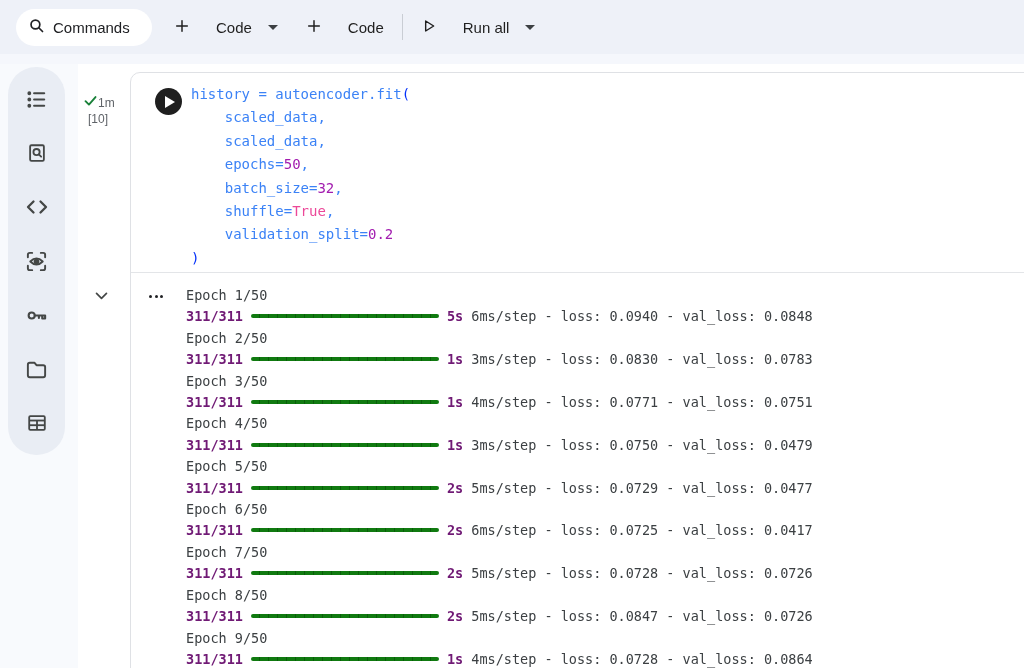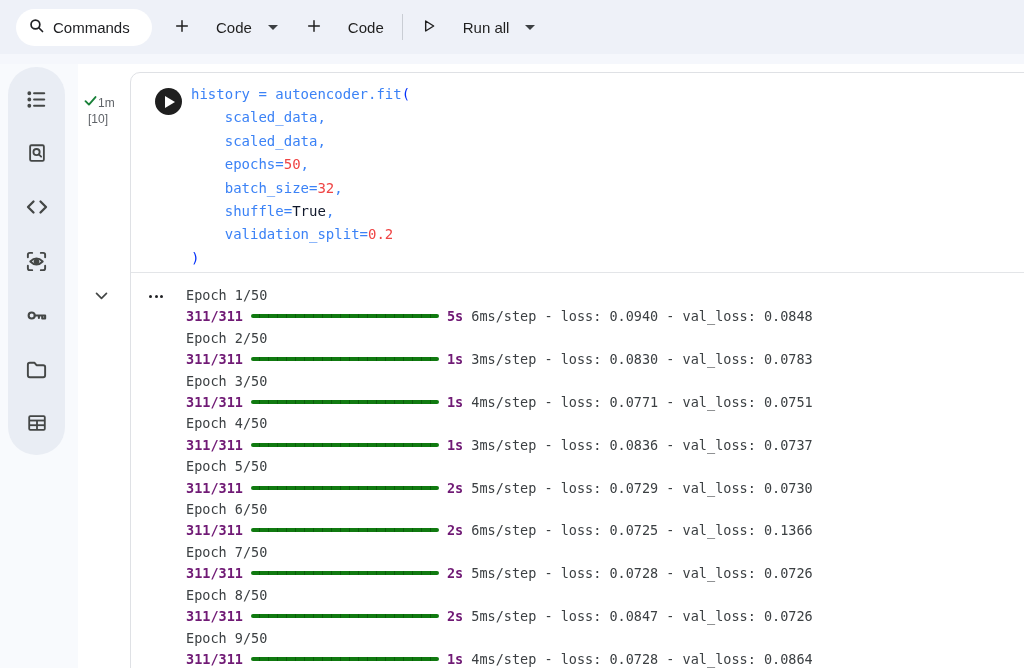--- a/index.html
+++ b/index.html
@@ -68,22 +68,22 @@
   }
   .run-btn .tri {
     width:0; height:0; border-left:10px solid #ffffff;
     border-top:6px solid transparent; border-bottom:6px solid transparent; margin-left:3px;
   }
   .code-lines {
     font-family:"DejaVu Sans Mono","Liberation Mono",monospace;
     font-size:14px; line-height:23.4px; white-space:pre; cursor:text;
   }
   .c-plain   { color:#3b82f6; }
-  .c-number  { color:#ef4444; }
-  .c-keyword { color:#0f172a; }
+  .c-number  { color:#a21caf; }
+  .c-keyword { color:#ec4899; }
   .c-paren   { color:#0431fa; }
   
   .output-area { position:relative; padding:12px 0 0 55px; }
   .more-dots {
     position:absolute; left:15px; top:19px; display:flex; gap:2.5px; cursor:pointer; padding:3px;
   }
   .more-dots i { width:3px; height:3px; border-radius:50%; background:#202124; }
   .out-line {
     font-family:"DejaVu Sans Mono","Liberation Mono",monospace;
     font-size:13.5px; line-height:21.4px; color:#3c4043; white-space:pre;
@@ -239,25 +239,25 @@
         <i></i>
       </div>
     <div>
         <div class="out-line">Epoch 1/50</div>
         <div class="out-line"><b>311/311</b><span class="pbar"></span><b>5s</b><span> 6ms/step - loss: 0.0940 - val_loss: 0.0848</span></div>
         <div class="out-line">Epoch 2/50</div>
         <div class="out-line"><b>311/311</b><span class="pbar"></span><b>1s</b><span> 3ms/step - loss: 0.0830 - val_loss: 0.0783</span></div>
         <div class="out-line">Epoch 3/50</div>
         <div class="out-line"><b>311/311</b><span class="pbar"></span><b>1s</b><span> 4ms/step - loss: 0.0771 - val_loss: 0.0751</span></div>
         <div class="out-line">Epoch 4/50</div>
-        <div class="out-line"><b>311/311</b><span class="pbar"></span><b>1s</b><span> 3ms/step - loss: 0.0836 - val_loss: 0.0737</span></div>
+        <div class="out-line"><b>311/311</b><span class="pbar"></span><b>1s</b><span> 3ms/step - loss: 0.0750 - val_loss: 0.0479</span></div>
         <div class="out-line">Epoch 5/50</div>
-        <div class="out-line"><b>311/311</b><span class="pbar"></span><b>2s</b><span> 5ms/step - loss: 0.0729 - val_loss: 0.0730</span></div>
+        <div class="out-line"><b>311/311</b><span class="pbar"></span><b>2s</b><span> 5ms/step - loss: 0.0729 - val_loss: 0.0477</span></div>
         <div class="out-line">Epoch 6/50</div>
-        <div class="out-line"><b>311/311</b><span class="pbar"></span><b>2s</b><span> 6ms/step - loss: 0.0725 - val_loss: 0.1366</span></div>
+        <div class="out-line"><b>311/311</b><span class="pbar"></span><b>2s</b><span> 6ms/step - loss: 0.0725 - val_loss: 0.0417</span></div>
         <div class="out-line">Epoch 7/50</div>
         <div class="out-line"><b>311/311</b><span class="pbar"></span><b>2s</b><span> 5ms/step - loss: 0.0728 - val_loss: 0.0726</span></div>
         <div class="out-line">Epoch 8/50</div>
         <div class="out-line"><b>311/311</b><span class="pbar"></span><b>2s</b><span> 5ms/step - loss: 0.0847 - val_loss: 0.0726</span></div>
         <div class="out-line">Epoch 9/50</div>
         <div class="out-line"><b>311/311</b><span class="pbar"></span><b>1s</b><span> 4ms/step - loss: 0.0728 - val_loss: 0.0864</span></div>
       </div>
   </div>
 </div>
 

